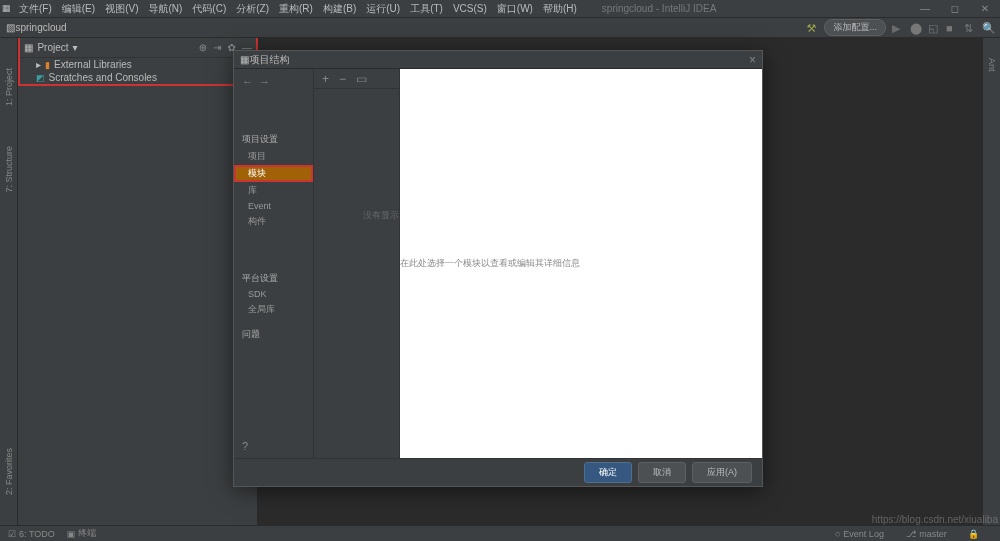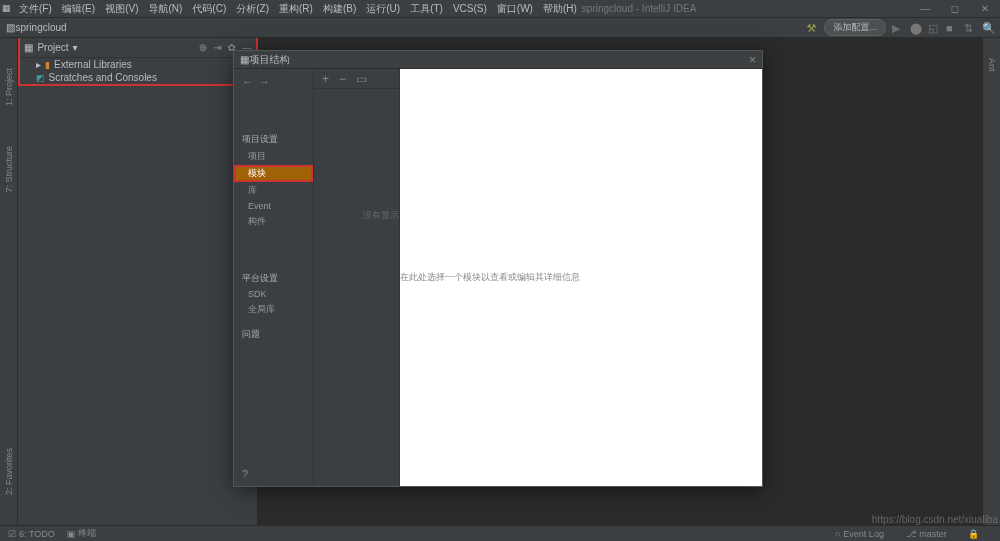--- a/index.html
+++ b/index.html
@@ -2,21 +2,21 @@
 <html><head>
 <meta charset="utf-8">
 <style>
 * { margin: 0; padding: 0; box-sizing: border-box; font-family: "Microsoft YaHei", sans-serif; }
 body { width: 1000px; height: 541px; background: #3c3f41; color: #bbbbbb; font-size: 10px; overflow: hidden; position: relative; }
 
 
 .menubar { height: 18px; background: #3c3f41; display: flex; align-items: center; padding-left: 2px; border-bottom: 1px solid #2b2b2b; }
 .menubar .logo { width: 12px; height: 12px; font-size: 9px; }
 .menubar .item { padding: 0 5px; font-size: 10px; color: #bbbbbb; cursor: pointer; }
-.menubar .title { color: #777; font-size: 10px; }
+.menubar .title { margin-left: 20px; color: #777; font-size: 10px; }
 .menubar .wincontrols { margin-left: auto; display: flex; }
 .menubar .wincontrols span { width: 30px; text-align: center; color: #888; cursor: pointer; font-size: 10px; }
 
 
 .toolbar { height: 20px; background: #3c3f41; display: flex; align-items: center; padding: 0 6px; border-bottom: 1px solid #2b2b2b; }
 .toolbar .crumb { font-size: 10px; color: #bbbbbb; }
 .toolbar .right { margin-left: auto; display: flex; align-items: center; gap: 6px; }
 .toolbar .right .btn { background: #4c5052; border: 1px solid #5e6060; border-radius: 8px; padding: 1px 8px; font-size: 9px; color: #bbbbbb; cursor: pointer; }
 .toolbar .right .icon { width: 12px; height: 12px; color: #777; cursor: pointer; font-size: 11px; }
 .toolbar .right .hammer { color: #9aa34a; }
@@ -179,20 +179,25 @@
         <span>+</span>
         <span>−</span>
         <span>▭</span>
       </div>
       <div class="empty">没有显示</div>
     </div>
     <div class="dialog-right">
       <div class="msg">在此处选择一个模块以查看或编辑其详细信息</div>
     </div>
   </div>
+  <div class="dialog-footer">
+    <button class="primary">确定</button>
+    <button>取消</button>
+    <button>应用(A)</button>
+  </div>
 </div>
 
 <div class="statusbar">
   <span class="sitem">☑ <span>6: TODO</span></span>
   <span class="sitem">▣ <span>终端</span></span>
   <div class="right">
     <span class="sitem">○ <span>Event Log</span></span>
     <span class="sitem">⎇ <span>master</span></span>
     <span class="sitem">🔒</span>
   </div>

